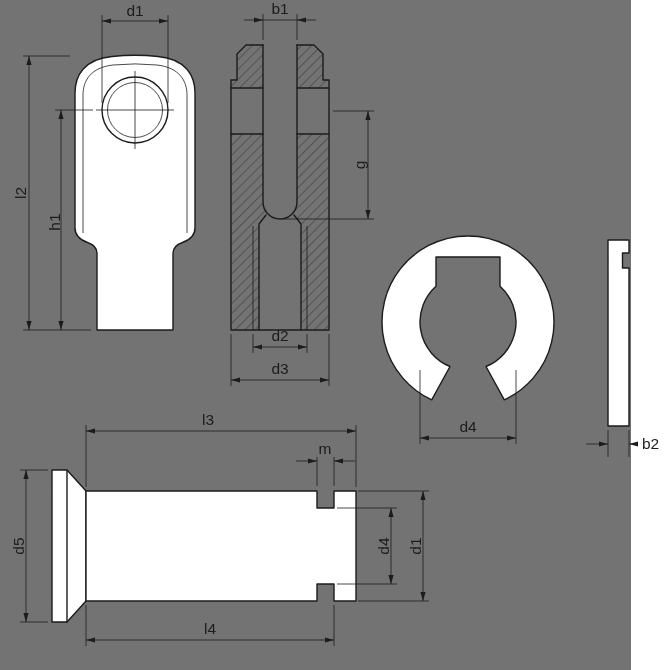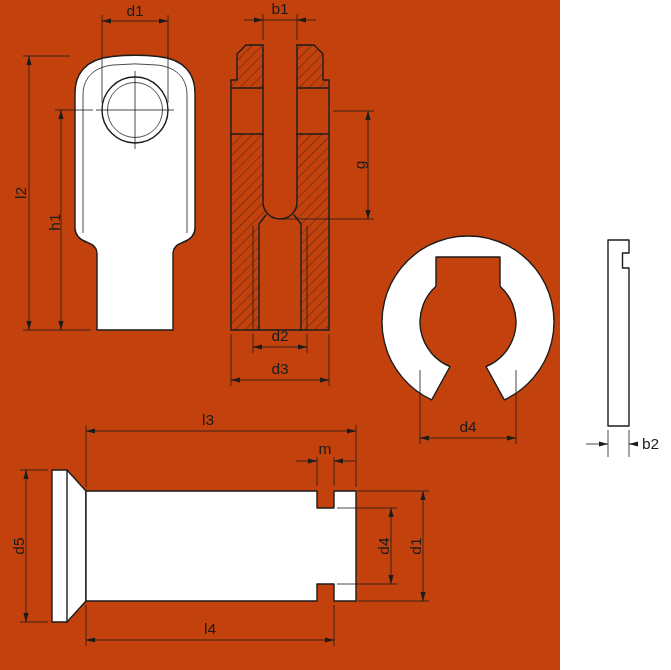--- a/index.html
+++ b/index.html
@@ -2,24 +2,24 @@
 <html><head>
 <meta charset="utf-8">
 <style>
   html, body {
     margin: 0;
     padding: 0;
     background: #ffffff;
     font-family: "Liberation Sans", sans-serif;
   }
   .stage {
-    width: 560px;
+    width: 631px;
     height: 670px;
     position: relative;
-    background: #c2410c;
+    background: #737373;
   }
   svg { display: block; }
   .outline { fill: none; stroke: #1c1c1c; stroke-width: 1.4; stroke-linejoin: round; stroke-linecap: round; }
   .outline-fill { fill: #ffffff; stroke: #1c1c1c; stroke-width: 1.4; stroke-linejoin: round; }
   .thin { fill: none; stroke: #1c1c1c; stroke-width: 0.8; }
   .dim { fill: none; stroke: #1c1c1c; stroke-width: 0.8; }
   .arrow { fill: #1c1c1c; stroke: none; }
   .dimtext { fill: #1c1c1c; font-size: 15.5px; }
   .hatchpoly { stroke: none; }
 </style>

